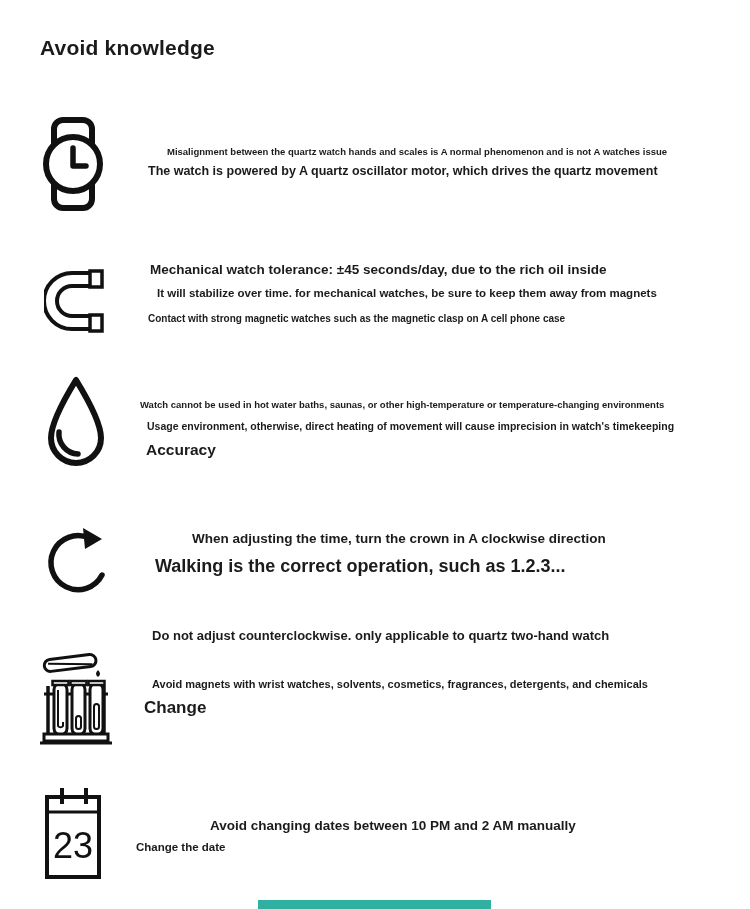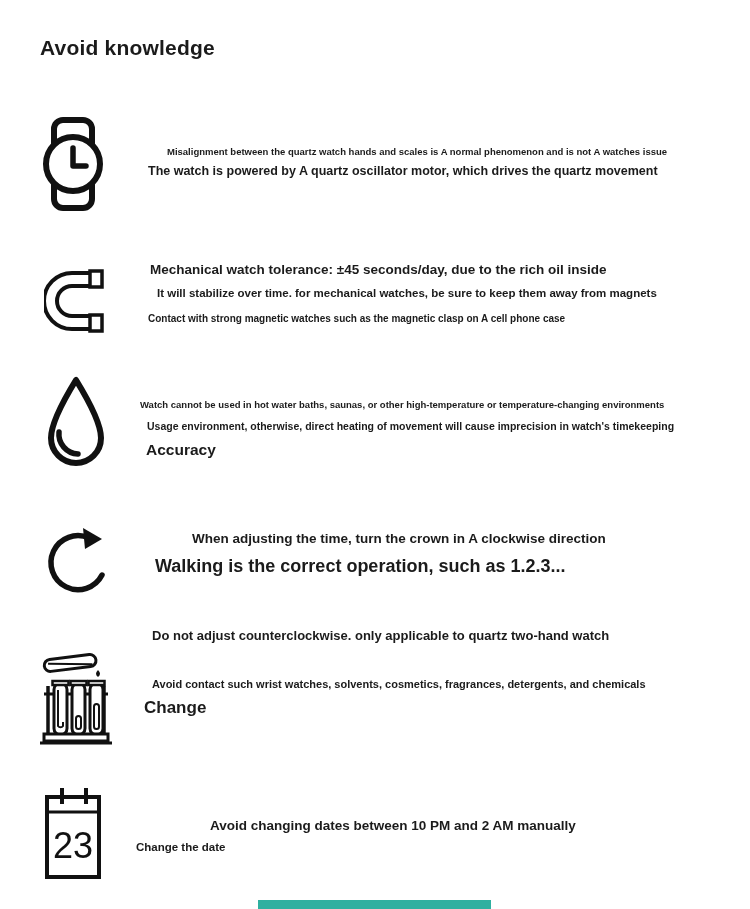--- a/index.html
+++ b/index.html
@@ -118,21 +118,21 @@
     </g>
     <g>
       <rect x="52" y="37" width="13" height="52" rx="6.5" fill="#fff" stroke="#111" stroke-width="3"></rect>
       <rect x="50.5" y="35" width="16" height="4" fill="#fff" stroke="#111" stroke-width="2.5"></rect>
       <rect x="56" y="58" width="5" height="25" rx="2.5" fill="#fff" stroke="#111" stroke-width="2"></rect>
     </g>
     <rect x="6" y="88" width="64" height="7" fill="#fff" stroke="#111" stroke-width="3"></rect>
     <line x1="2" y1="97" x2="74" y2="97" stroke="#111" stroke-width="3"></line>
   </svg>
 </div>
-<div class="abs s5-l0">Avoid contact such wrist watches, solvents, cosmetics, fragrances, detergents, and chemicals</div>
+<div class="abs s5-l0">Avoid magnets with wrist watches, solvents, cosmetics, fragrances, detergents, and chemicals</div>
 <div class="abs s5-l1">Change</div>
 
 <div class="icon s6-icon">
   <svg width="62" height="95" viewBox="0 0 62 95">
     <rect x="5" y="11" width="52" height="80" fill="#fff" stroke="#111" stroke-width="4"></rect>
     <line x1="5" y1="26" x2="57" y2="26" stroke="#111" stroke-width="3"></line>
     <line x1="20" y1="2" x2="20" y2="18" stroke="#111" stroke-width="4"></line>
     <line x1="44" y1="2" x2="44" y2="18" stroke="#111" stroke-width="4"></line>
     <text x="31" y="72" text-anchor="middle" font-family="Liberation Sans, sans-serif" font-size="36" fill="#111">23</text>
   </svg>

